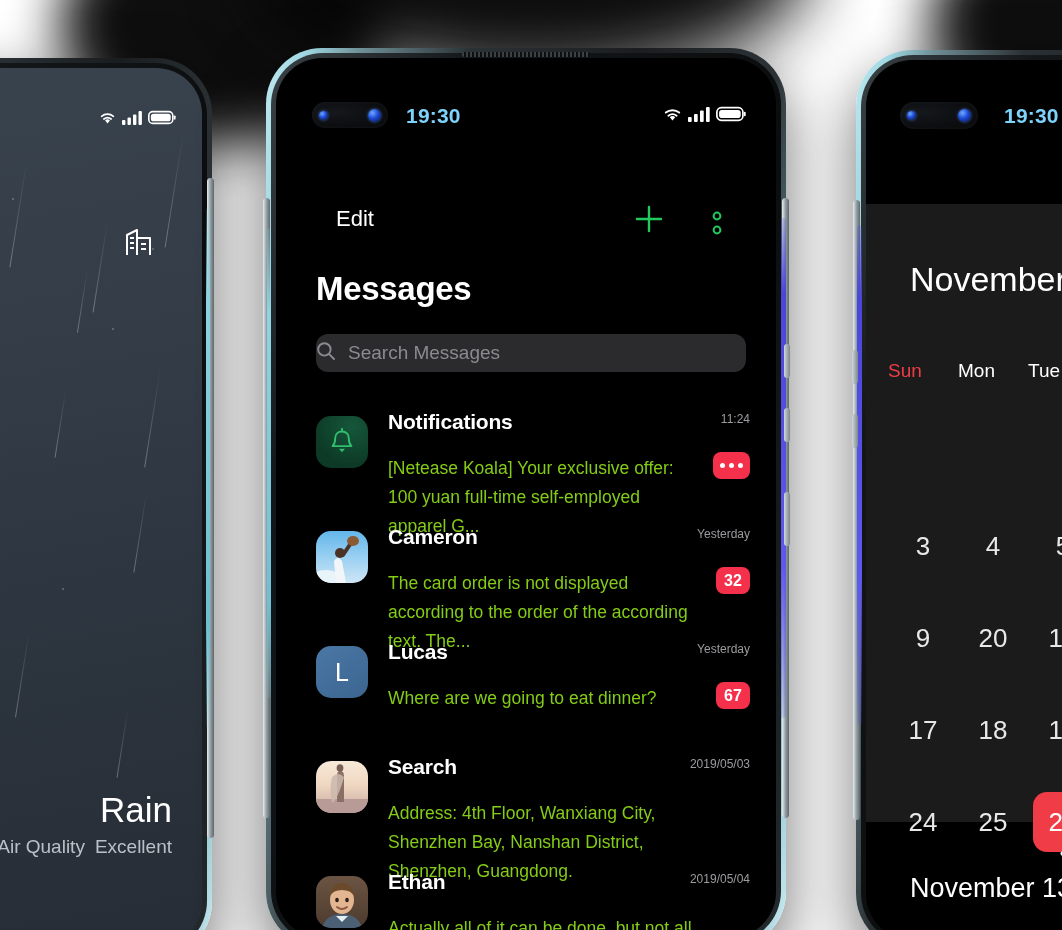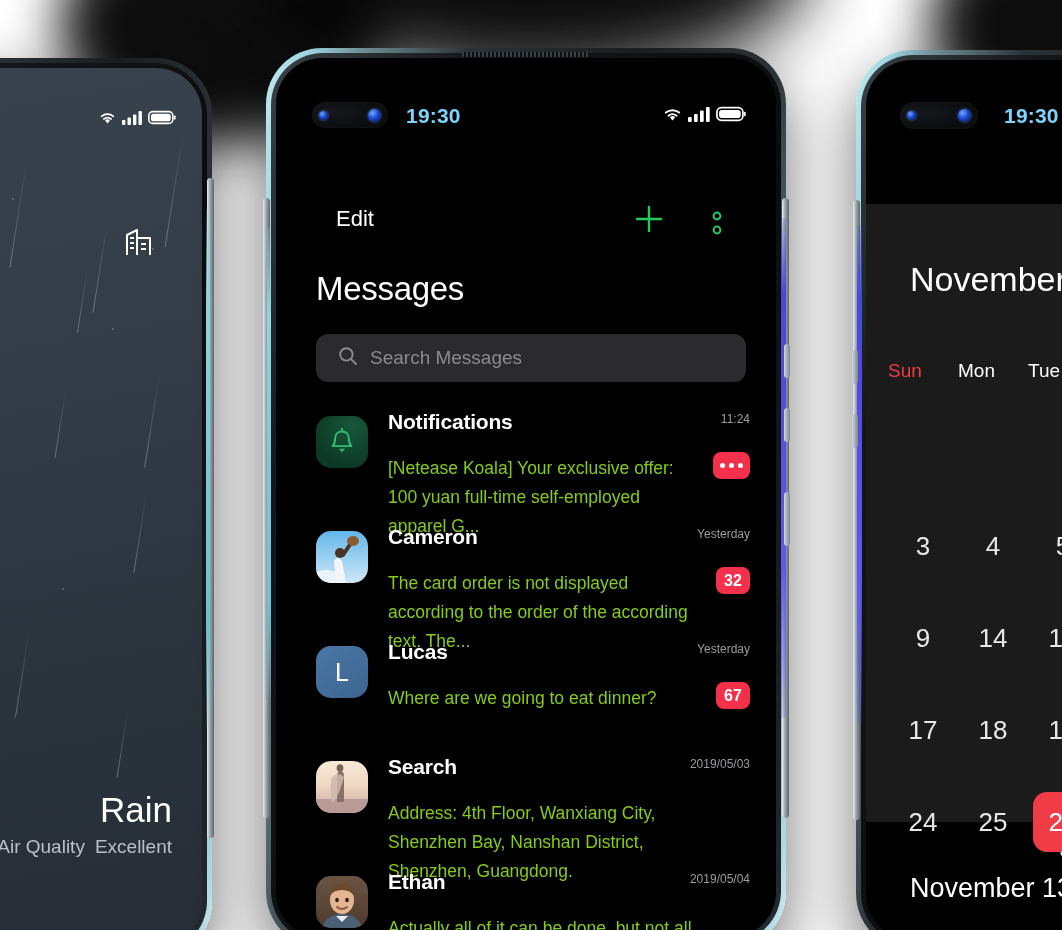--- a/index.html
+++ b/index.html
@@ -73,24 +73,24 @@
   
   #phone-center { left:266px; top:48px; width:520px; height:900px; }
   #phone-center .screen { background:#000; }
 
   .msg-nav { position:absolute; left:0; right:0; top:148px; height:44px; }
   .edit-btn { position:absolute; left:40px; top:0; color:#ffffff; font-size:22px; font-weight:400;margin-left:20px; }
   .plus-btn { position:absolute; right:110px; top:-4px; }
   .more-btn { position:absolute; right:52px; top:2px; }
 
   .msg-title { position:absolute; left:40px; top:212px; color:#fff;
-               font-size:33px; font-weight:400; letter-spacing:-.3px; }
-
-  .searchbar { position:absolute; left:40px; right:30px; top:276px; height:48px;
-               background:#2b2b2d; border-radius:12px; display:flex; align-items:center; padding:0 22px; }
+               font-size:33px; font-weight:700; letter-spacing:-.3px; }
+
+  .searchbar { position:absolute; left:40px; right:30px; top:276px; height:38px;
+               background:#2b2b2d; border-radius:12px; display:flex; align-items:center; padding:0 0; }
   .searchbar .sph { color:#8b8b8f; font-size:19px; margin-left:12px; }
 
   .msg-list { position:absolute; left:0; right:0; top:352px; bottom:0; }
   .msg-row { position:relative; height:115px; padding-left:40px; padding-right:26px; }
   .avatar { position:absolute; left:40px; top:6px; width:52px; height:52px; border-radius:15px; overflow:hidden; }
   .avatar-letter { display:flex; align-items:center; justify-content:center;
                    color:#fff; font-size:25px; font-weight:400; }
   .row-body { margin-left:72px; }
   .row-name { color:#fff; font-size:21px; font-weight:700; letter-spacing:-.2px; }
   .row-prev { color:#84cc16; font-size:17.5px; line-height:29px; margin-top:20px;
@@ -426,21 +426,21 @@
       </div>
 
       <div class="cal-grid">
         <div class="cal-week">
           <div class="cal-cell" style="margin-left:22px;">3</div>
           <div class="cal-cell">4</div>
           <div class="cal-cell">5</div>
         </div>
         <div class="cal-week">
           <div class="cal-cell" style="margin-left:22px;">9</div>
-          <div class="cal-cell">14</div>
+          <div class="cal-cell">20</div>
           <div class="cal-cell">12</div>
         </div>
         <div class="cal-week">
           <div class="cal-cell" style="margin-left:22px;">17</div>
           <div class="cal-cell">18</div>
           <div class="cal-cell">19</div>
         </div>
         <div class="cal-week">
           <div class="cal-cell" style="margin-left:22px;">24</div>
           <div class="cal-cell">25</div>

